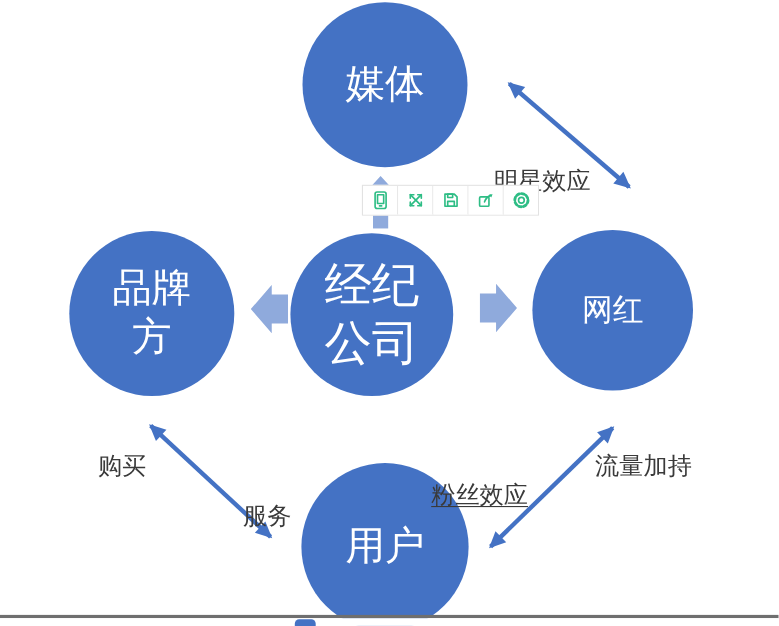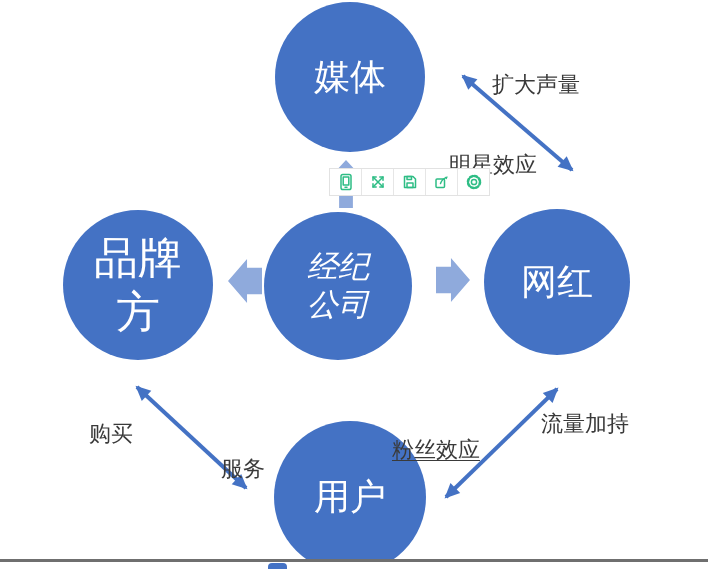--- a/index.html
+++ b/index.html
@@ -2,23 +2,23 @@
 <html><head>
 <meta charset="utf-8">
 <style>
   html,body{margin:0;padding:0;background:#fff;}
   .canvas{position:relative;width:708px;height:569px;background:#fff;overflow:hidden;
           font-family:"DejaVu Sans","Liberation Sans",sans-serif;}
   .node{position:absolute;border-radius:50%;background:#4472C4;color:#fff;
         display:flex;align-items:center;justify-content:center;text-align:center;}
   .node span{white-space:pre-line;line-height:1.22;}
   .node-media{left:275px;top:2px;width:150px;height:150px;font-size:36px;}
-  .node-brand{left:63px;top:210px;width:150px;height:150px;font-size:44px;}
-  .node-agency{left:264px;top:212px;width:148px;height:148px;font-size:31px;z-index:2;font-style:italic;}
-  .node-influencer{left:484px;top:209px;width:146px;height:146px;font-size:36px;}
+  .node-brand{left:63px;top:210px;width:150px;height:150px;font-size:36px;}
+  .node-agency{left:264px;top:212px;width:148px;height:148px;font-size:43px;z-index:2;}
+  .node-influencer{left:484px;top:209px;width:146px;height:146px;font-size:28px;}
   .node-user{left:274px;top:421px;width:152px;height:152px;font-size:36px;}
   .block-arrow{position:absolute;background:#8FAADC;}
   .ba-left{left:228px;top:259px;width:34px;height:44px;
     clip-path:polygon(0 50%,56% 0,56% 20%,100% 20%,100% 80%,56% 80%,56% 100%);}
   .ba-right{left:436px;top:258px;width:34px;height:44px;
     clip-path:polygon(100% 50%,44% 0,44% 20%,0 20%,0 80%,44% 80%,44% 100%);}
   .ba-up{left:331px;top:160px;width:30px;height:48px;z-index:1;
     clip-path:polygon(50% 0,0 34%,27% 34%,27% 100%,73% 100%,73% 34%,100% 34%);}
   .darrow{position:absolute;overflow:visible;}
   .lbl{position:absolute;color:#3a3a3a;font-size:22px;white-space:nowrap;z-index:3;}
@@ -72,23 +72,22 @@
   <svg class="darrow" style="left:452px;top:64px" width="130" height="116">
     <line x1="11" y1="12" x2="120" y2="106" stroke="#4472C4" stroke-width="4" marker-start="url(#ah)" marker-end="url(#ah)"></line>
   </svg>
   <svg class="darrow" style="left:126px;top:376px" width="132" height="124">
     <line x1="11" y1="11" x2="120" y2="112" stroke="#4472C4" stroke-width="4" marker-start="url(#ah)" marker-end="url(#ah)"></line>
   </svg>
   <svg class="darrow" style="left:435px;top:378px" width="134" height="130">
     <line x1="11" y1="119" x2="122" y2="11" stroke="#4472C4" stroke-width="4" marker-start="url(#ah)" marker-end="url(#ah)"></line>
   </svg>
 
-  <div class="lbl" style="left:492px;top:70px">扩大声量</div>
   <div class="lbl" style="left:449px;top:150px">明星效应</div>
-  <div class="lbl" style="left:89px;top:419px">购买</div>
+  <div class="lbl" style="left:89px;top:409px">购买</div>
   <div class="lbl" style="left:221px;top:454px">服务</div>
   <div class="lbl lbl-underline" style="left:392px;top:435px">粉丝效应</div>
   <div class="lbl" style="left:541px;top:409px">流量加持</div>
 
   <div class="toolbar">
     <div class="tb-btn">
       <svg width="20" height="20" viewBox="0 0 20 20">
         <rect x="5" y="2.5" width="10" height="15" rx="1.8"></rect>
         <rect x="7.2" y="5" width="5.6" height="8"></rect>
         <line x1="9" y1="15.2" x2="11" y2="15.2"></line>

